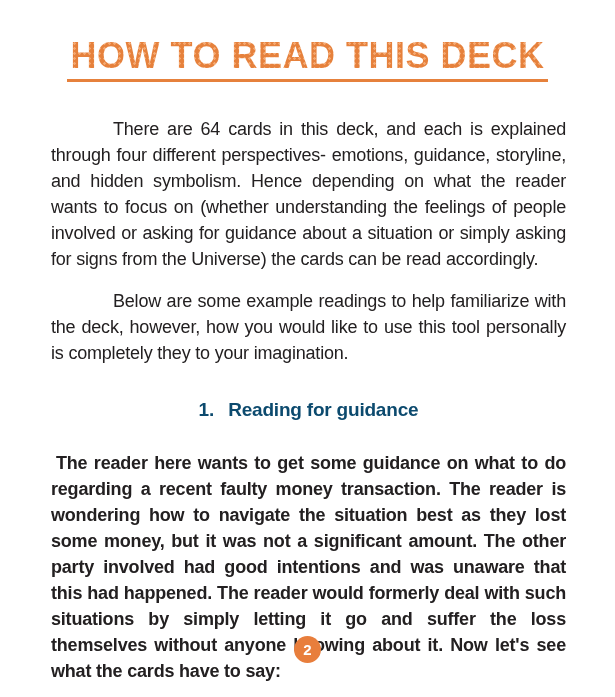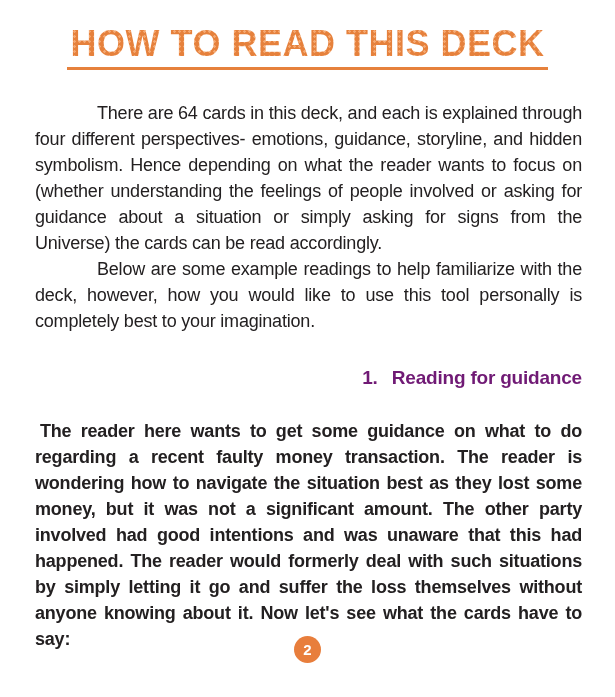--- a/index.html
+++ b/index.html
@@ -12,21 +12,21 @@
     width: 615px;
     height: 697px;
     background: #ffffff;
     overflow: hidden;
     font-family: "Liberation Sans", sans-serif;
   }
 
   
   .title-wrap {
     position: absolute;
-    top: 24px;
+    top: 36px;
     left: 0;
     width: 100%;
     text-align: center;
   }
   .deck-title {
     display: inline-block;
     margin: 0;
     padding: 0 4px 3px 4px;
     font-size: 36px;
     font-weight: bold;
@@ -49,32 +49,32 @@
     top: 100px;
     left: 35px;
     right: 33px;
     color: #232021;
     font-size: 18px;
     line-height: 26px;
     letter-spacing: -0.2px;
     text-align: justify;
   }
   .para {
-    margin: 0;
+    margin: 16px;
   }
   .para.indented {
     text-indent: 62px;
   }
   .section-heading {
     margin: 32px 0 28px 0;
     font-size: 19px;
     line-height: 24px;
     font-weight: bold;
-    color: #701a75;
-    text-align: right;
+    color: #0c4a6e;
+    text-align: center;
   }
   .section-number {
     display: inline-block;
     margin-right: 9px;
   }
   .para.section-body {
     text-indent: 5px;
     font-weight: bold;
   }
 
@@ -106,21 +106,21 @@
 <div class="page">
 
   <header class="title-wrap">
     <h1 class="deck-title">HOW TO READ THIS DECK</h1>
   </header>
 
   <main class="content">
 
     <p class="para indented">There are 64 cards in this deck, and each is explained through four different perspectives- emotions, guidance, storyline, and hidden symbolism. Hence depending on what the reader wants to focus on (whether understanding the feelings of people involved or asking for guidance about a situation or simply asking for signs from the Universe) the cards can be read accordingly.</p>
 
-    <p class="para indented">Below are some example readings to help familiarize with the deck, however, how you would like to use this tool personally is completely best to your imagination.</p>
+    <p class="para indented">Below are some example readings to help familiarize with the deck, however, how you would like to use this tool personally is completely they to your imagination.</p>
 
     <h2 class="section-heading">
       <span class="section-number">1.</span>
       <span class="section-title">Reading for guidance</span>
     </h2>
 
     <p class="para section-body">The reader here wants to get some guidance on what to do regarding a recent faulty money transaction. The reader is wondering how to navigate the situation best as they lost some money, but it was not a significant amount. The other party involved had good intentions and was unaware that this had happened. The reader would formerly deal with such situations by simply letting it go and suffer the loss themselves without anyone knowing about it. Now let's see what the cards have to say:</p>
 
   </main>
 

